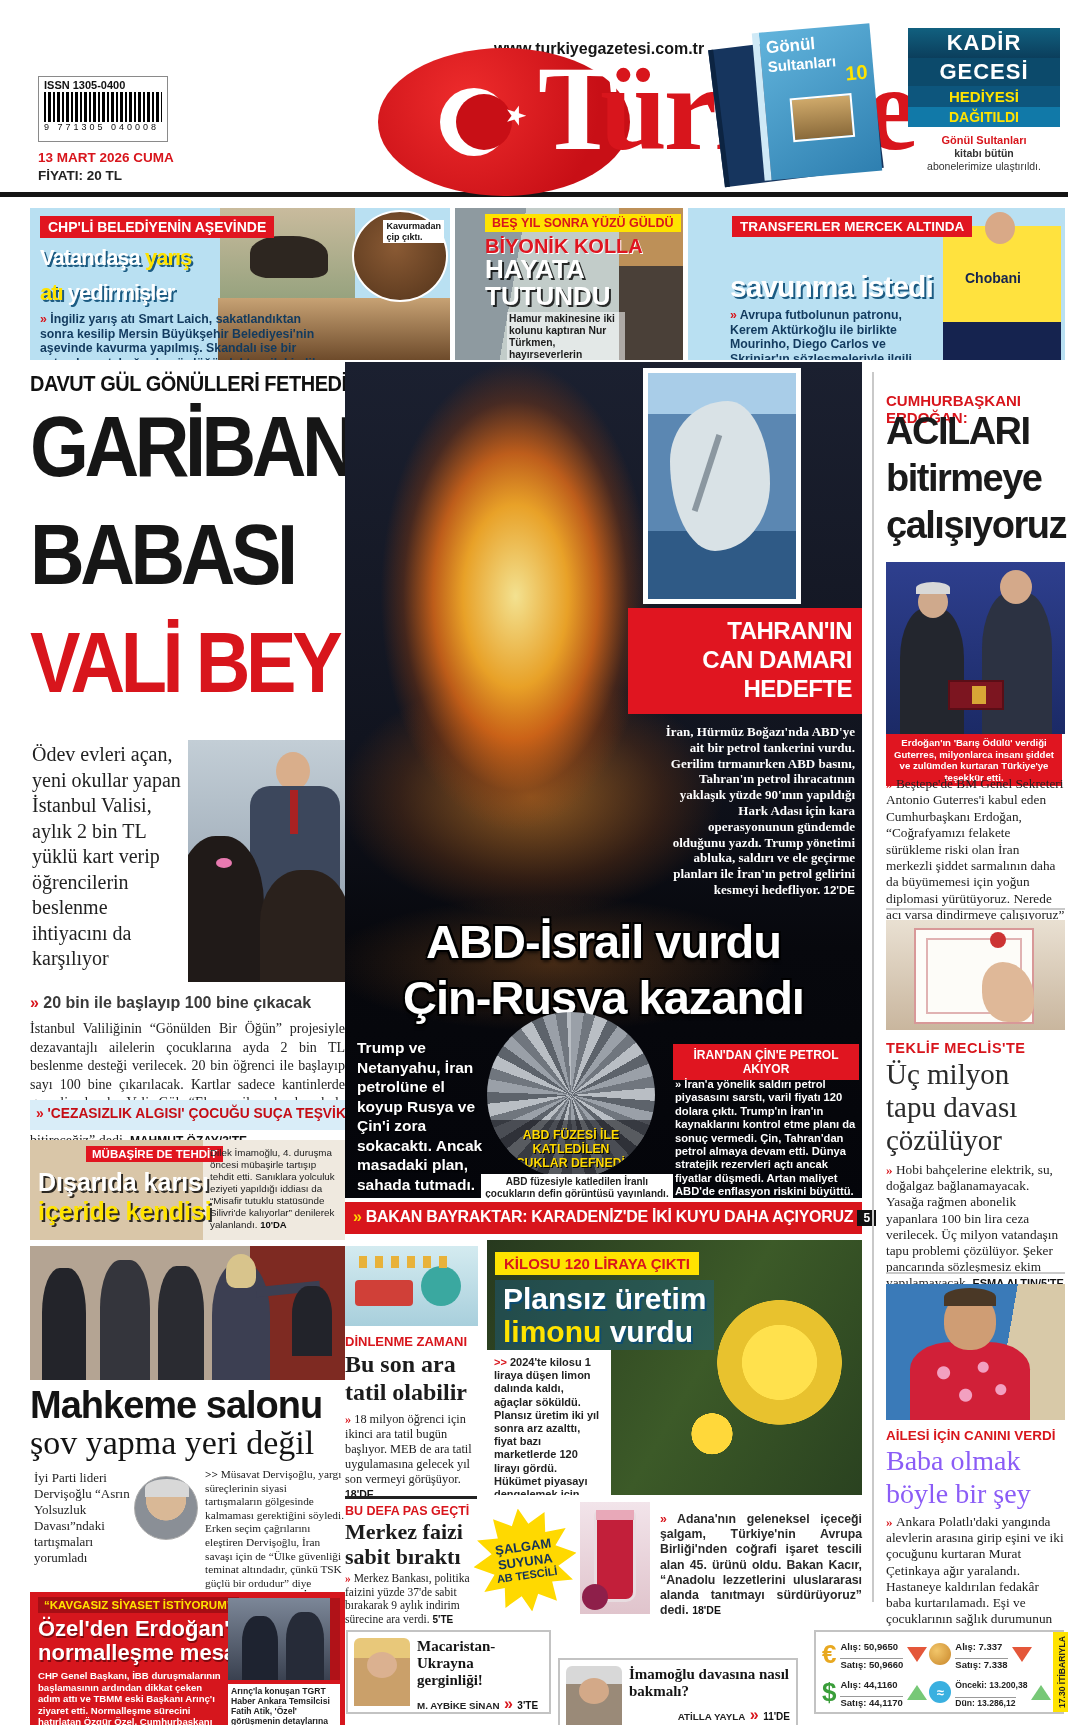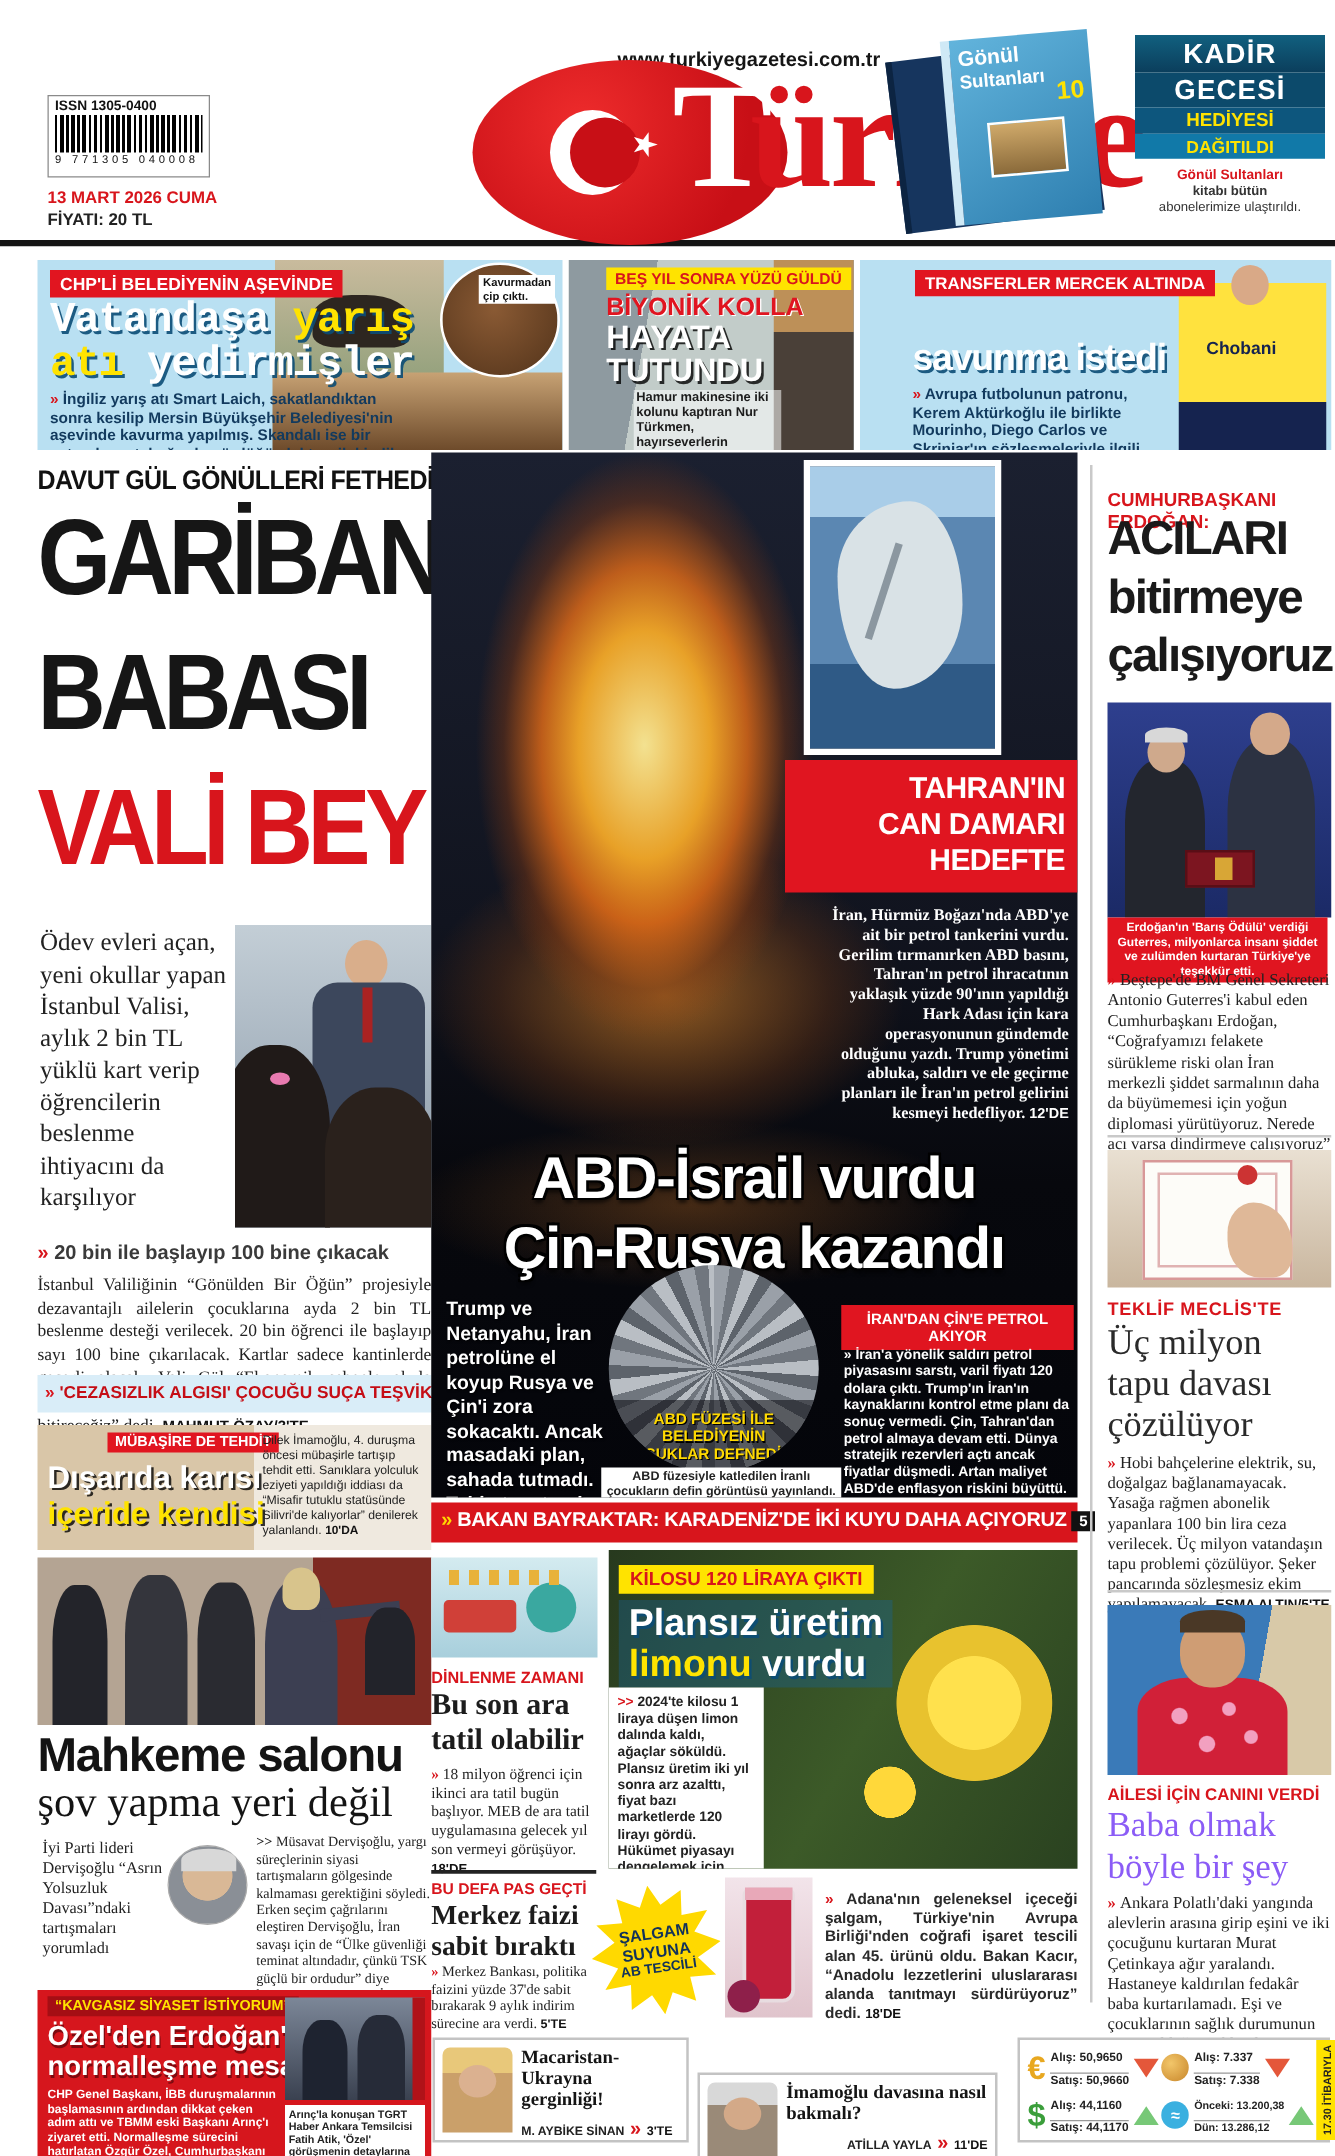--- a/index.html
+++ b/index.html
@@ -90,21 +90,21 @@
     <div class="abs" style="left:190px;top:0;width:135px;height:92px;background:linear-gradient(#c9bb9d,#96a27e);">
       <div class="abs" style="left:30px;top:28px;width:78px;height:42px;background:#2d2620;border-radius:40% 45% 20% 25%;"></div>
     </div>
     <div class="abs" style="left:188px;top:90px;width:232px;height:62px;background:linear-gradient(#c7a274,#6e4b2b);"></div>
     <div class="abs" style="left:322px;top:2px;width:96px;height:92px;border-radius:50%;border:2px solid #fff;background:radial-gradient(circle at 45% 40%, #8a5a34, #52331a);">
       <div class="abs" style="right:2px;top:8px;background:#fff;padding:1px 3px;font-size:9px;font-weight:bold;line-height:10.5px;text-align:left;">
         <span>Kavurmadan</span><br><span>çip çıktı.</span>
       </div>
     </div>
     <div class="abs kick" style="left:10px;top:8px;font-size:14px;">CHP'Lİ BELEDİYENİN AŞEVİNDE</div>
-    <div class="abs b sh-blue" style="left:10px;top:32px;font-size:34px;line-height:35px;letter-spacing:-1px;font-family:Liberation Mono, monospace;">
+    <div class="abs b sh-blue" style="left:10px;top:32px;font-size:22px;line-height:35px;letter-spacing:-1px;">
       <span class="wh">Vatandaşa </span><span class="yel">yarış</span><br>
       <span class="yel">atı</span><span class="wh"> yedirmişler</span>
     </div>
     <div class="abs qm" style="left:10px;top:104px;width:290px;font-size:12.3px;font-weight:bold;color:#123a5e;line-height:14.5px;">
       <span>İngiliz yarış atı Smart Laich, sakatlandıktan sonra kesilip Mersin Büyükşehir Belediyesi'nin aşevinde kavurma yapılmış. Skandalı ise bir vatandaşın tabağında gördüğü elektronik kimlik çipi ortaya çıkardı.</span> 
     </div>
   </div>
 
   <div class="abs" style="left:455px;top:208px;width:228px;height:152px;background:linear-gradient(100deg,#8e9aa0 0 28%,#c2ccc9 28% 75%,#7b8387 75%);overflow:hidden;">
     <div class="abs" style="right:0;top:0;width:64px;height:152px;background:linear-gradient(#bd9058 0 38%,#4a4038 38%);"></div>
@@ -228,21 +228,21 @@
     <div class="abs b wh stroke-k" style="left:0;top:552px;width:517px;text-align:center;font-size:47px;line-height:56px;letter-spacing:-1px;">
       <span>ABD-İsrail vurdu</span><br><span>Çin-Rusya kazandı</span>
     </div>
 
     <div class="abs b wh" style="left:12px;top:676px;width:126px;font-size:15.5px;line-height:19.5px;text-shadow:1px 1px 2px #000;">Trump ve Netanyahu, İran petrolüne el koyup Rusya ve Çin'i zora sokacaktı. Ancak masadaki plan, sahada tutmadı. Tablo tam tersi oldu</div>
 
     <div class="abs" style="left:142px;top:650px;width:168px;height:166px;border-radius:50%;background:
         repeating-conic-gradient(#9aa0a8 0 9deg, #70767e 9deg 17deg, #b9bec4 17deg 26deg, #5d636b 26deg 34deg);overflow:hidden;">
       <div class="abs" style="left:0;bottom:0;width:100%;height:58px;background:rgba(10,10,14,.55);"></div>
       <div class="abs b" style="left:0;bottom:8px;width:100%;text-align:center;color:#ffd900;font-size:12.3px;line-height:14px;text-shadow:1px 1px 0 #000;">
-        <span>ABD FÜZESİ İLE BELEDİYENİN</span><br><span>ÇOCUKLAR DEFNEDİLDİ</span>
+        <span>ABD FÜZESİ İLE KATLEDİLEN</span><br><span>ÇOCUKLAR DEFNEDİLDİ</span>
       </div>
     </div>
     <div class="abs" style="left:136px;top:812px;width:192px;background:#fff;color:#222;font-size:10px;font-weight:bold;line-height:11.5px;text-align:center;padding:2px 3px;">
       <span>ABD füzesiyle katledilen İranlı çocukların defin görüntüsü yayınlandı.</span> 
     </div>
 
     <div class="abs" style="left:328px;top:682px;width:186px;background:#e01520;color:#fff;font-weight:bold;font-size:12px;text-align:center;padding:4px 0;">İRAN'DAN ÇİN'E PETROL AKIYOR</div>
     <div class="abs wh qm-w" style="left:330px;top:716px;width:182px;font-size:11.2px;font-weight:bold;line-height:13.4px;">
       <span>İran'a yönelik saldırı petrol piyasasını sarstı, varil fiyatı 120 dolara çıktı. Trump'ın İran'ın kaynaklarını kontrol etme planı da sonuç vermedi. Çin, Tahran'dan petrol almaya devam etti. Dünya stratejik rezervleri açtı ancak fiyatlar düşmedi. Artan maliyet ABD'de enflasyon riskini büyüttü. İhracat geliri katlanan Rusya'nın eli, gaz sattığı AB'ye karşı güçlendi.</span> 
     </div>

